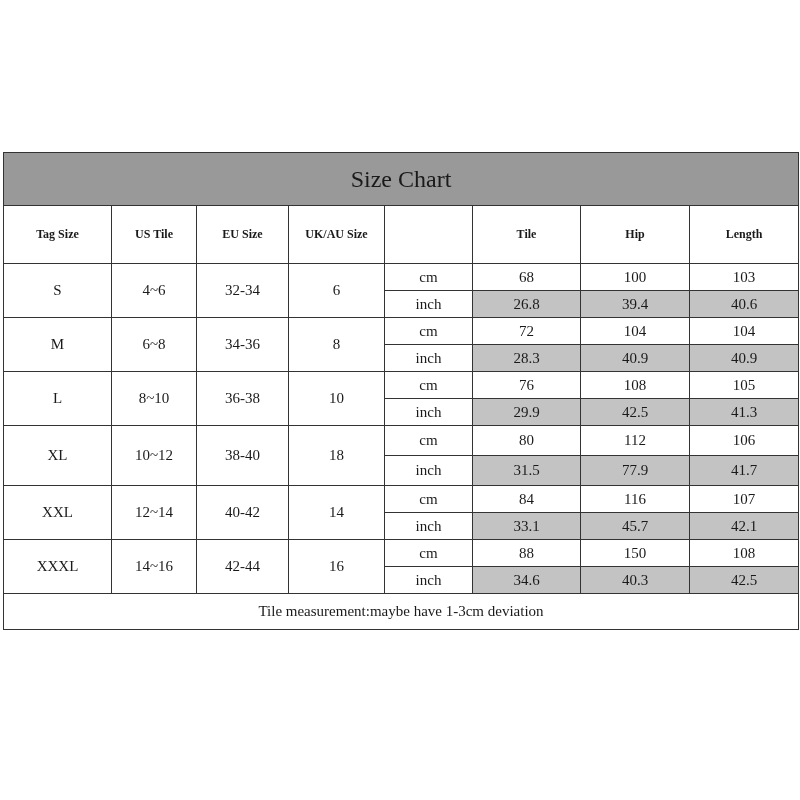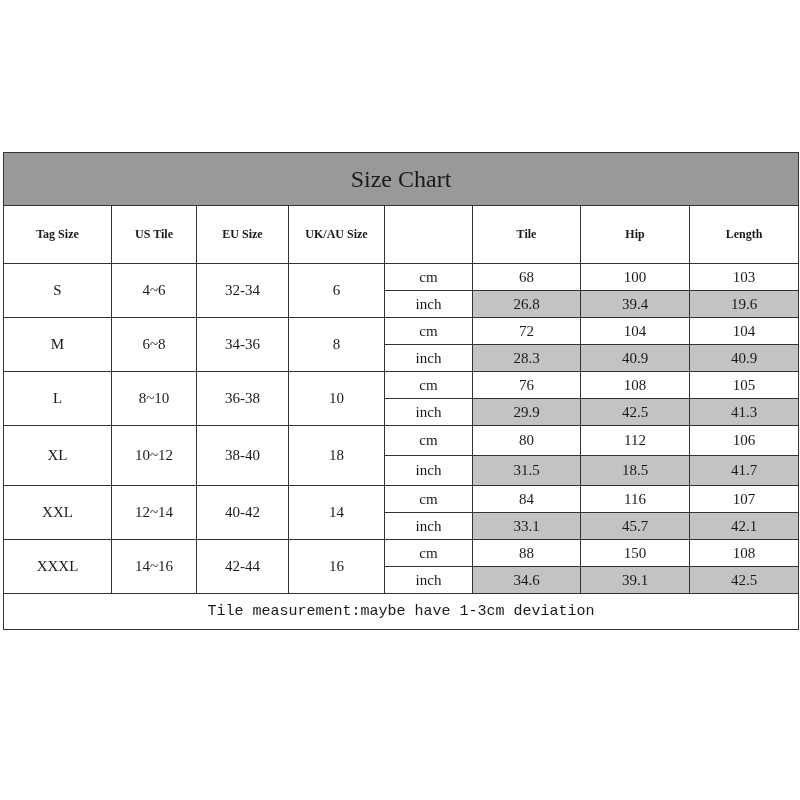--- a/index.html
+++ b/index.html
@@ -46,21 +46,20 @@
     .unit-row td {
       height: 26px;
     }
     .inch-val {
       background: #c3c3c3;
       margin-top: 40px;
     }
     .note-row td {
       height: 35px;
       font-size: 15px;
-      font-family: Liberation Mono, monospace;
     }
   </style>
 </head>
 <body>
 
 <table class="size-table">
   <colgroup>
     <col style="width:108px">
     <col style="width:85px">
     <col style="width:92px">
@@ -92,21 +91,21 @@
       <td rowspan="2">6</td>
       <td>cm</td>
       <td>68</td>
       <td>100</td>
       <td>103</td>
     </tr>
     <tr class="unit-row">
       <td>inch</td>
       <td class="inch-val">26.8</td>
       <td class="inch-val">39.4</td>
-      <td class="inch-val">19.6</td>
+      <td class="inch-val">40.6</td>
     </tr>
 
     <tr class="unit-row">
       <td rowspan="2">M</td>
       <td rowspan="2">6~8</td>
       <td rowspan="2">34-36</td>
       <td rowspan="2">8</td>
       <td>cm</td>
       <td>72</td>
       <td>104</td>
@@ -142,21 +141,21 @@
       <td rowspan="2">38-40</td>
       <td rowspan="2">18</td>
       <td style="height:29px">cm</td>
       <td>80</td>
       <td>112</td>
       <td>106</td>
     </tr>
     <tr class="unit-row">
       <td style="height:29px">inch</td>
       <td class="inch-val">31.5</td>
-      <td class="inch-val">18.5</td>
+      <td class="inch-val">77.9</td>
       <td class="inch-val">41.7</td>
     </tr>
 
     <tr class="unit-row">
       <td rowspan="2">XXL</td>
       <td rowspan="2">12~14</td>
       <td rowspan="2">40-42</td>
       <td rowspan="2">14</td>
       <td>cm</td>
       <td>84</td>
@@ -176,21 +175,21 @@
       <td rowspan="2">42-44</td>
       <td rowspan="2">16</td>
       <td style="height:24px">cm</td>
       <td>88</td>
       <td>150</td>
       <td>108</td>
     </tr>
     <tr class="unit-row">
       <td style="height:24px">inch</td>
       <td class="inch-val">34.6</td>
-      <td class="inch-val">39.1</td>
+      <td class="inch-val">40.3</td>
       <td class="inch-val">42.5</td>
     </tr>
 
     <tr class="note-row">
       <td colspan="8">Tile measurement:maybe have 1-3cm deviation</td>
     </tr>
   </tbody>
 </table>
 
 </body></html>

